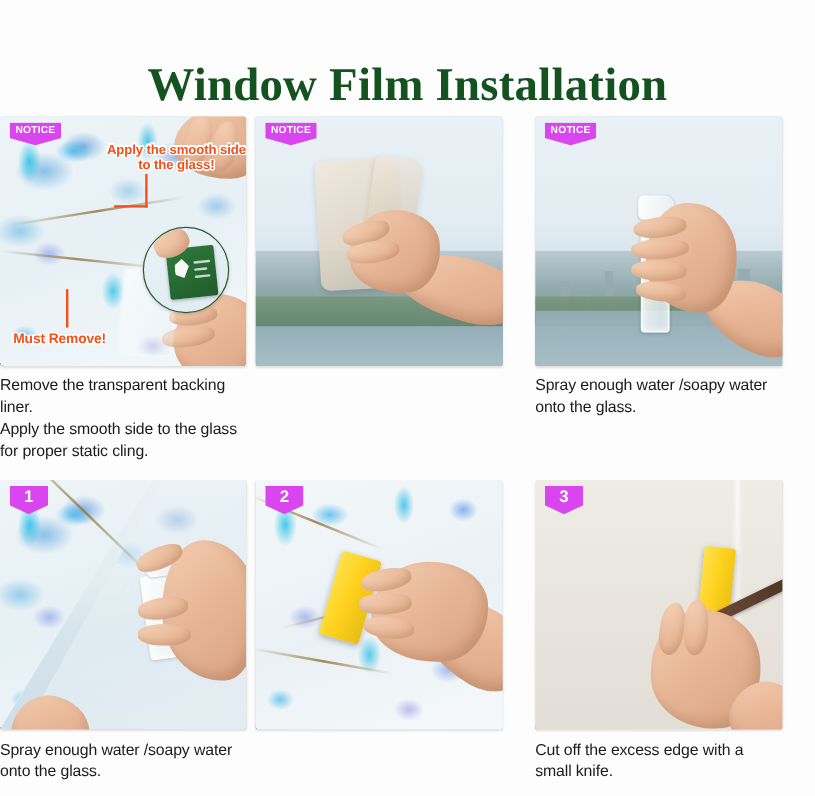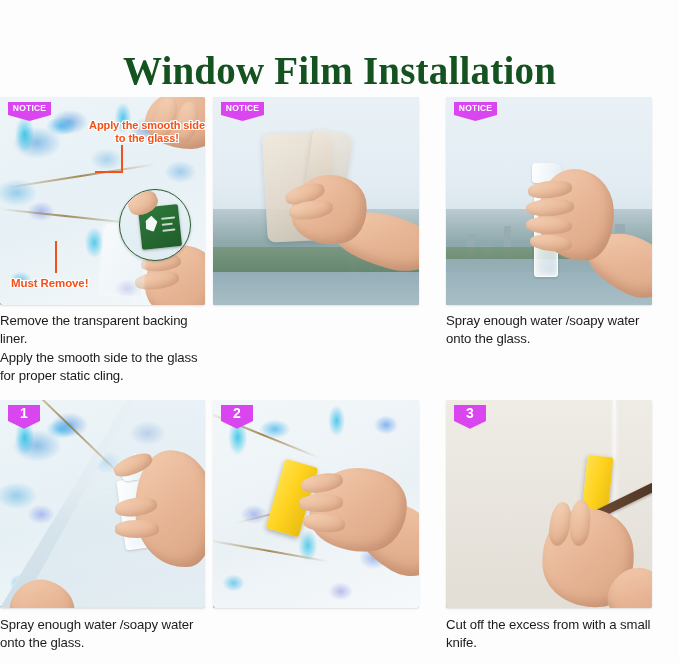--- a/index.html
+++ b/index.html
@@ -415,16 +415,16 @@
         <div class="scraper" style="right:42px; top:56px; width:26px; height:68px; transform:rotate(6deg);"></div>
         <div class="knife" style="right:-6px; top:96px; width:64px; height:9px; transform:rotate(-26deg);"></div>
 
         <div class="hand" style="left:96px; top:108px; width:92px; height:100px; transform:rotate(-6deg); z-index:6;"></div>
         <div class="finger" style="left:104px; top:102px; width:20px; height:44px; transform:rotate(10deg); z-index:7;"></div>
         <div class="finger" style="left:124px; top:100px; width:20px; height:46px; transform:rotate(4deg); z-index:7;"></div>
         <div class="hand" style="right:-16px; bottom:-20px; width:60px; height:60px; transform:rotate(18deg); z-index:6;"></div>
 
         <div class="badge num">3</div>
       </div>
-      <div class="caption" style="white-space:pre-line">Cut off the excess from with a small knife.</div>
+      <div class="caption" style="white-space:pre-line">Cut off the excess edge with a small knife.</div>
     </div>
   </div>
 </div>
 
 </body></html>

